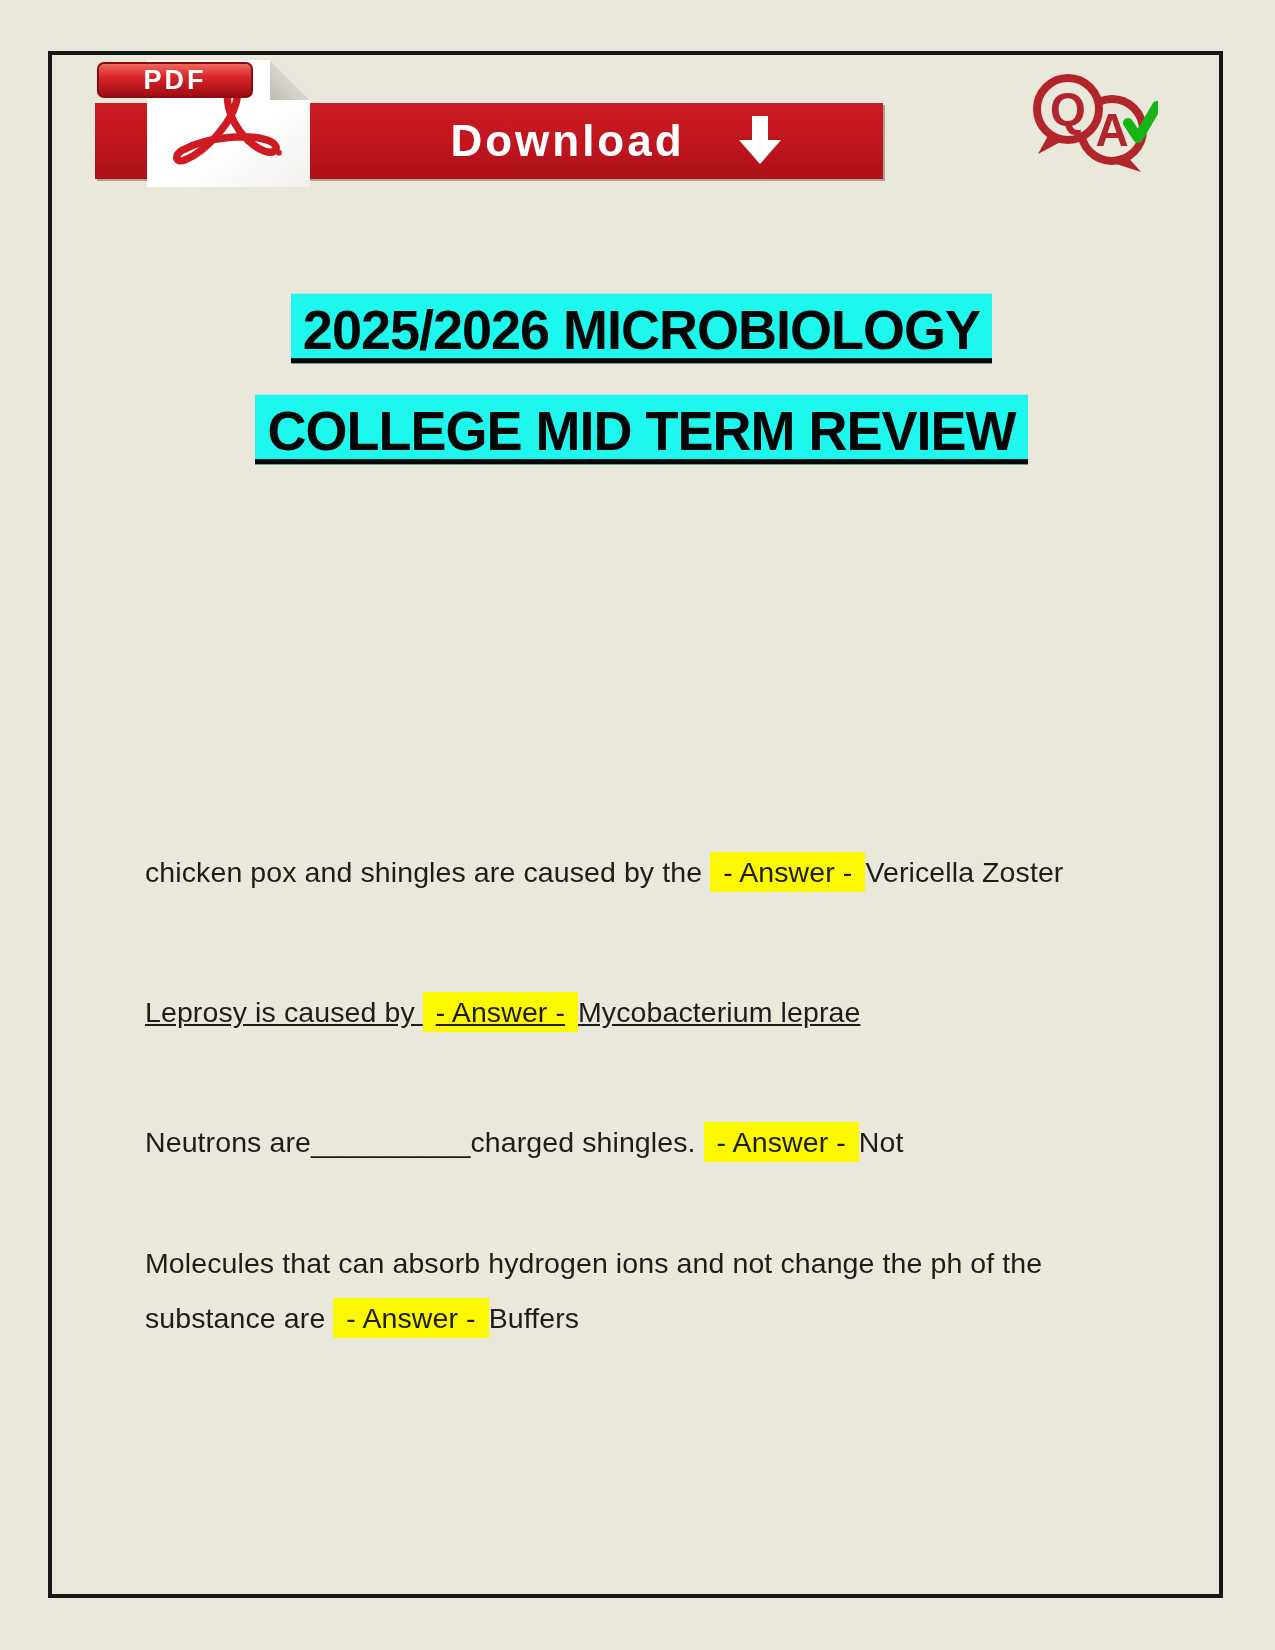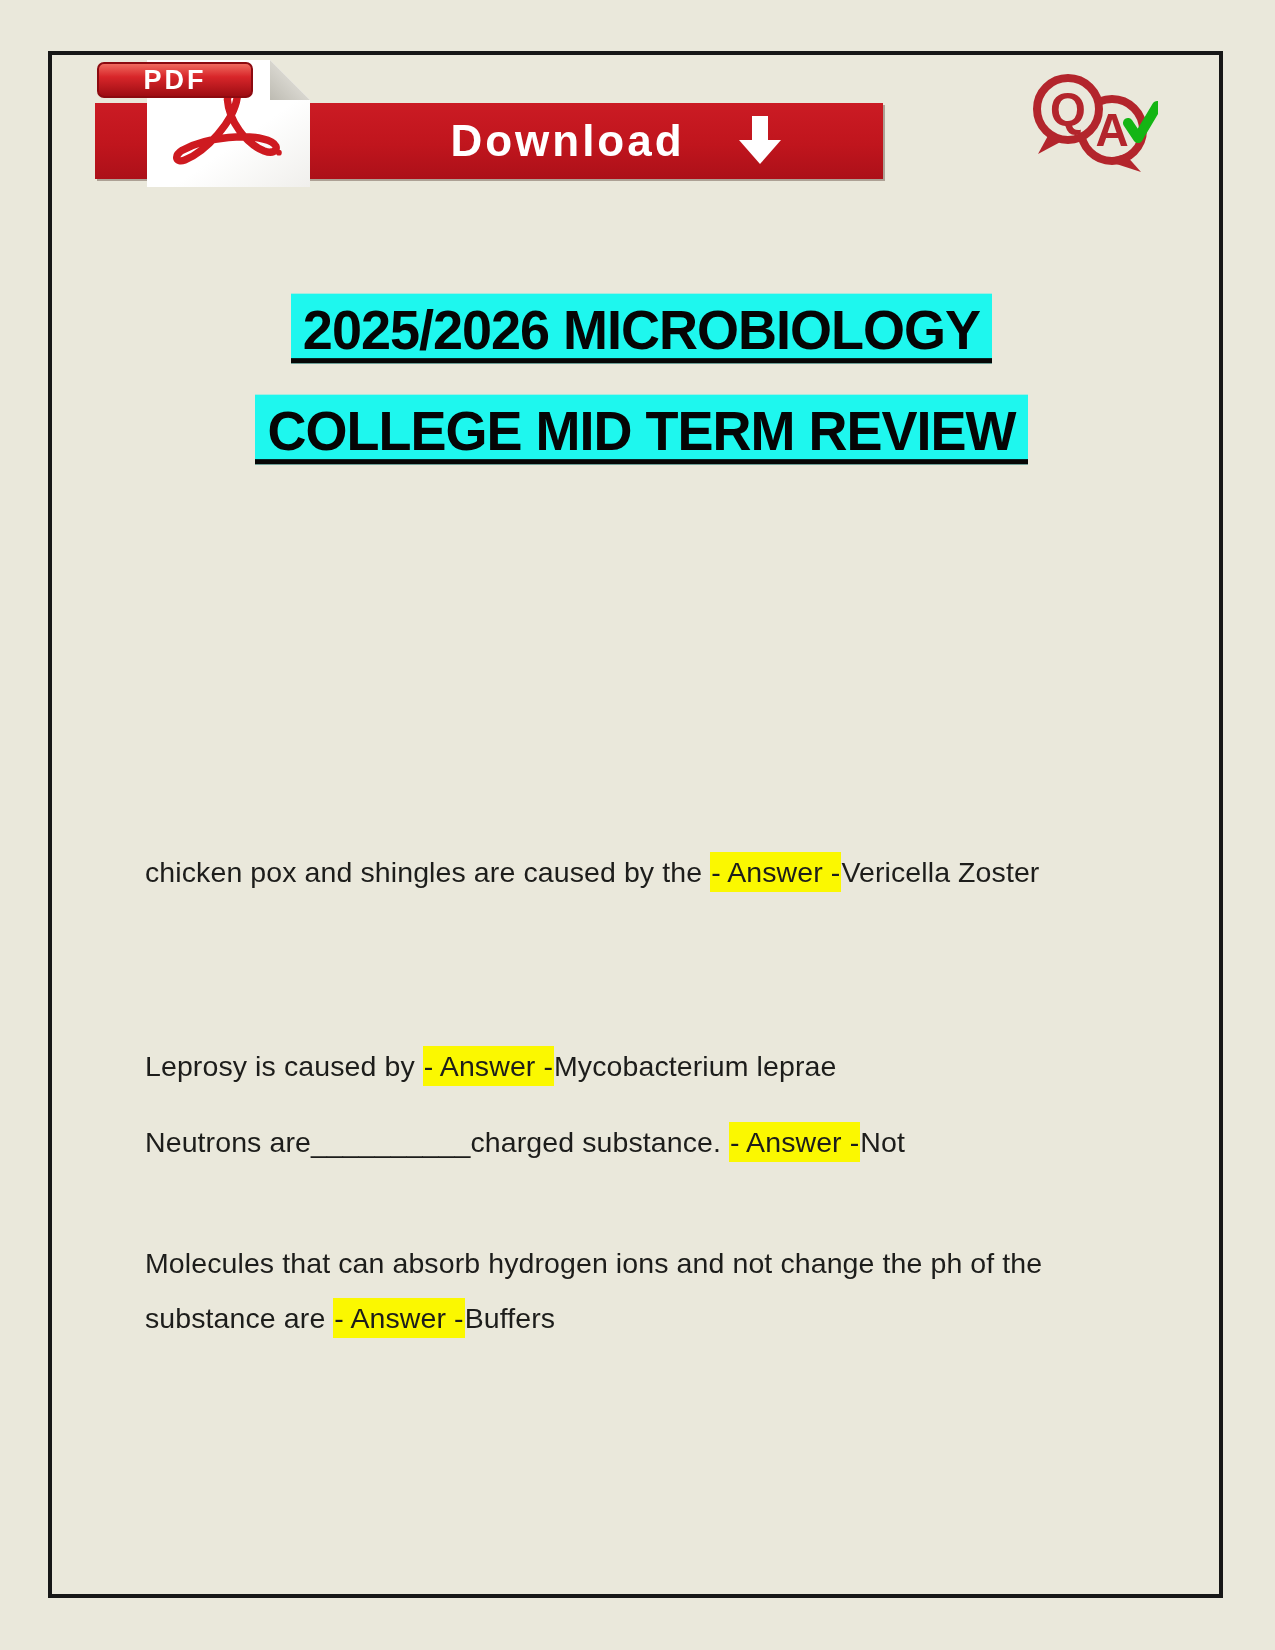--- a/index.html
+++ b/index.html
@@ -85,26 +85,26 @@
   }
 
   
   .qa-item {
     position: absolute; left: 145px; width: 950px;
     font-size: 28.5px; color: #1d1d1b;
     line-height: 1.93;
     letter-spacing: 0.1px;
   }
   .qa-1 { top: 845px; }
-  .qa-2 { top: 1039px; }
+  .qa-2 { top: 985px; text-decoration: underline; }
   .qa-3 { top: 1115px; }
   .qa-4 { top: 1236px; }
   .answer-label {
     background: #fbf800;
-    padding: 4px 1px;
+    padding: 4px 13px;
   }
 </style>
 </head>
 <body>
 
 <div class="page-border"></div>
 
 <div class="banner-wrap">
   <div class="banner-bar">
     <span class="banner-label">Download</span>
@@ -143,15 +143,15 @@
 
 <div class="title-block">
   <div class="title-line"><span>2025/2026 MICROBIOLOGY</span></div>
   <div class="title-line"><span>COLLEGE MID TERM REVIEW</span></div>
 </div>
 
 <p class="qa-item qa-1"><span>chicken pox and shingles are caused by the </span><span class="answer-label">- Answer -</span><span>Vericella Zoster</span></p>
 
 <p class="qa-item qa-2"><span>Leprosy is caused by </span><span class="answer-label">- Answer -</span><span>Mycobacterium leprae</span></p>
 
-<p class="qa-item qa-3"><span>Neutrons are__________charged substance. </span><span class="answer-label">- Answer -</span><span>Not</span></p>
+<p class="qa-item qa-3"><span>Neutrons are__________charged shingles. </span><span class="answer-label">- Answer -</span><span>Not</span></p>
 
 <p class="qa-item qa-4"><span>Molecules that can absorb hydrogen ions and not change the ph of the substance are </span><span class="answer-label">- Answer -</span><span>Buffers</span></p>
 
 </body></html>

